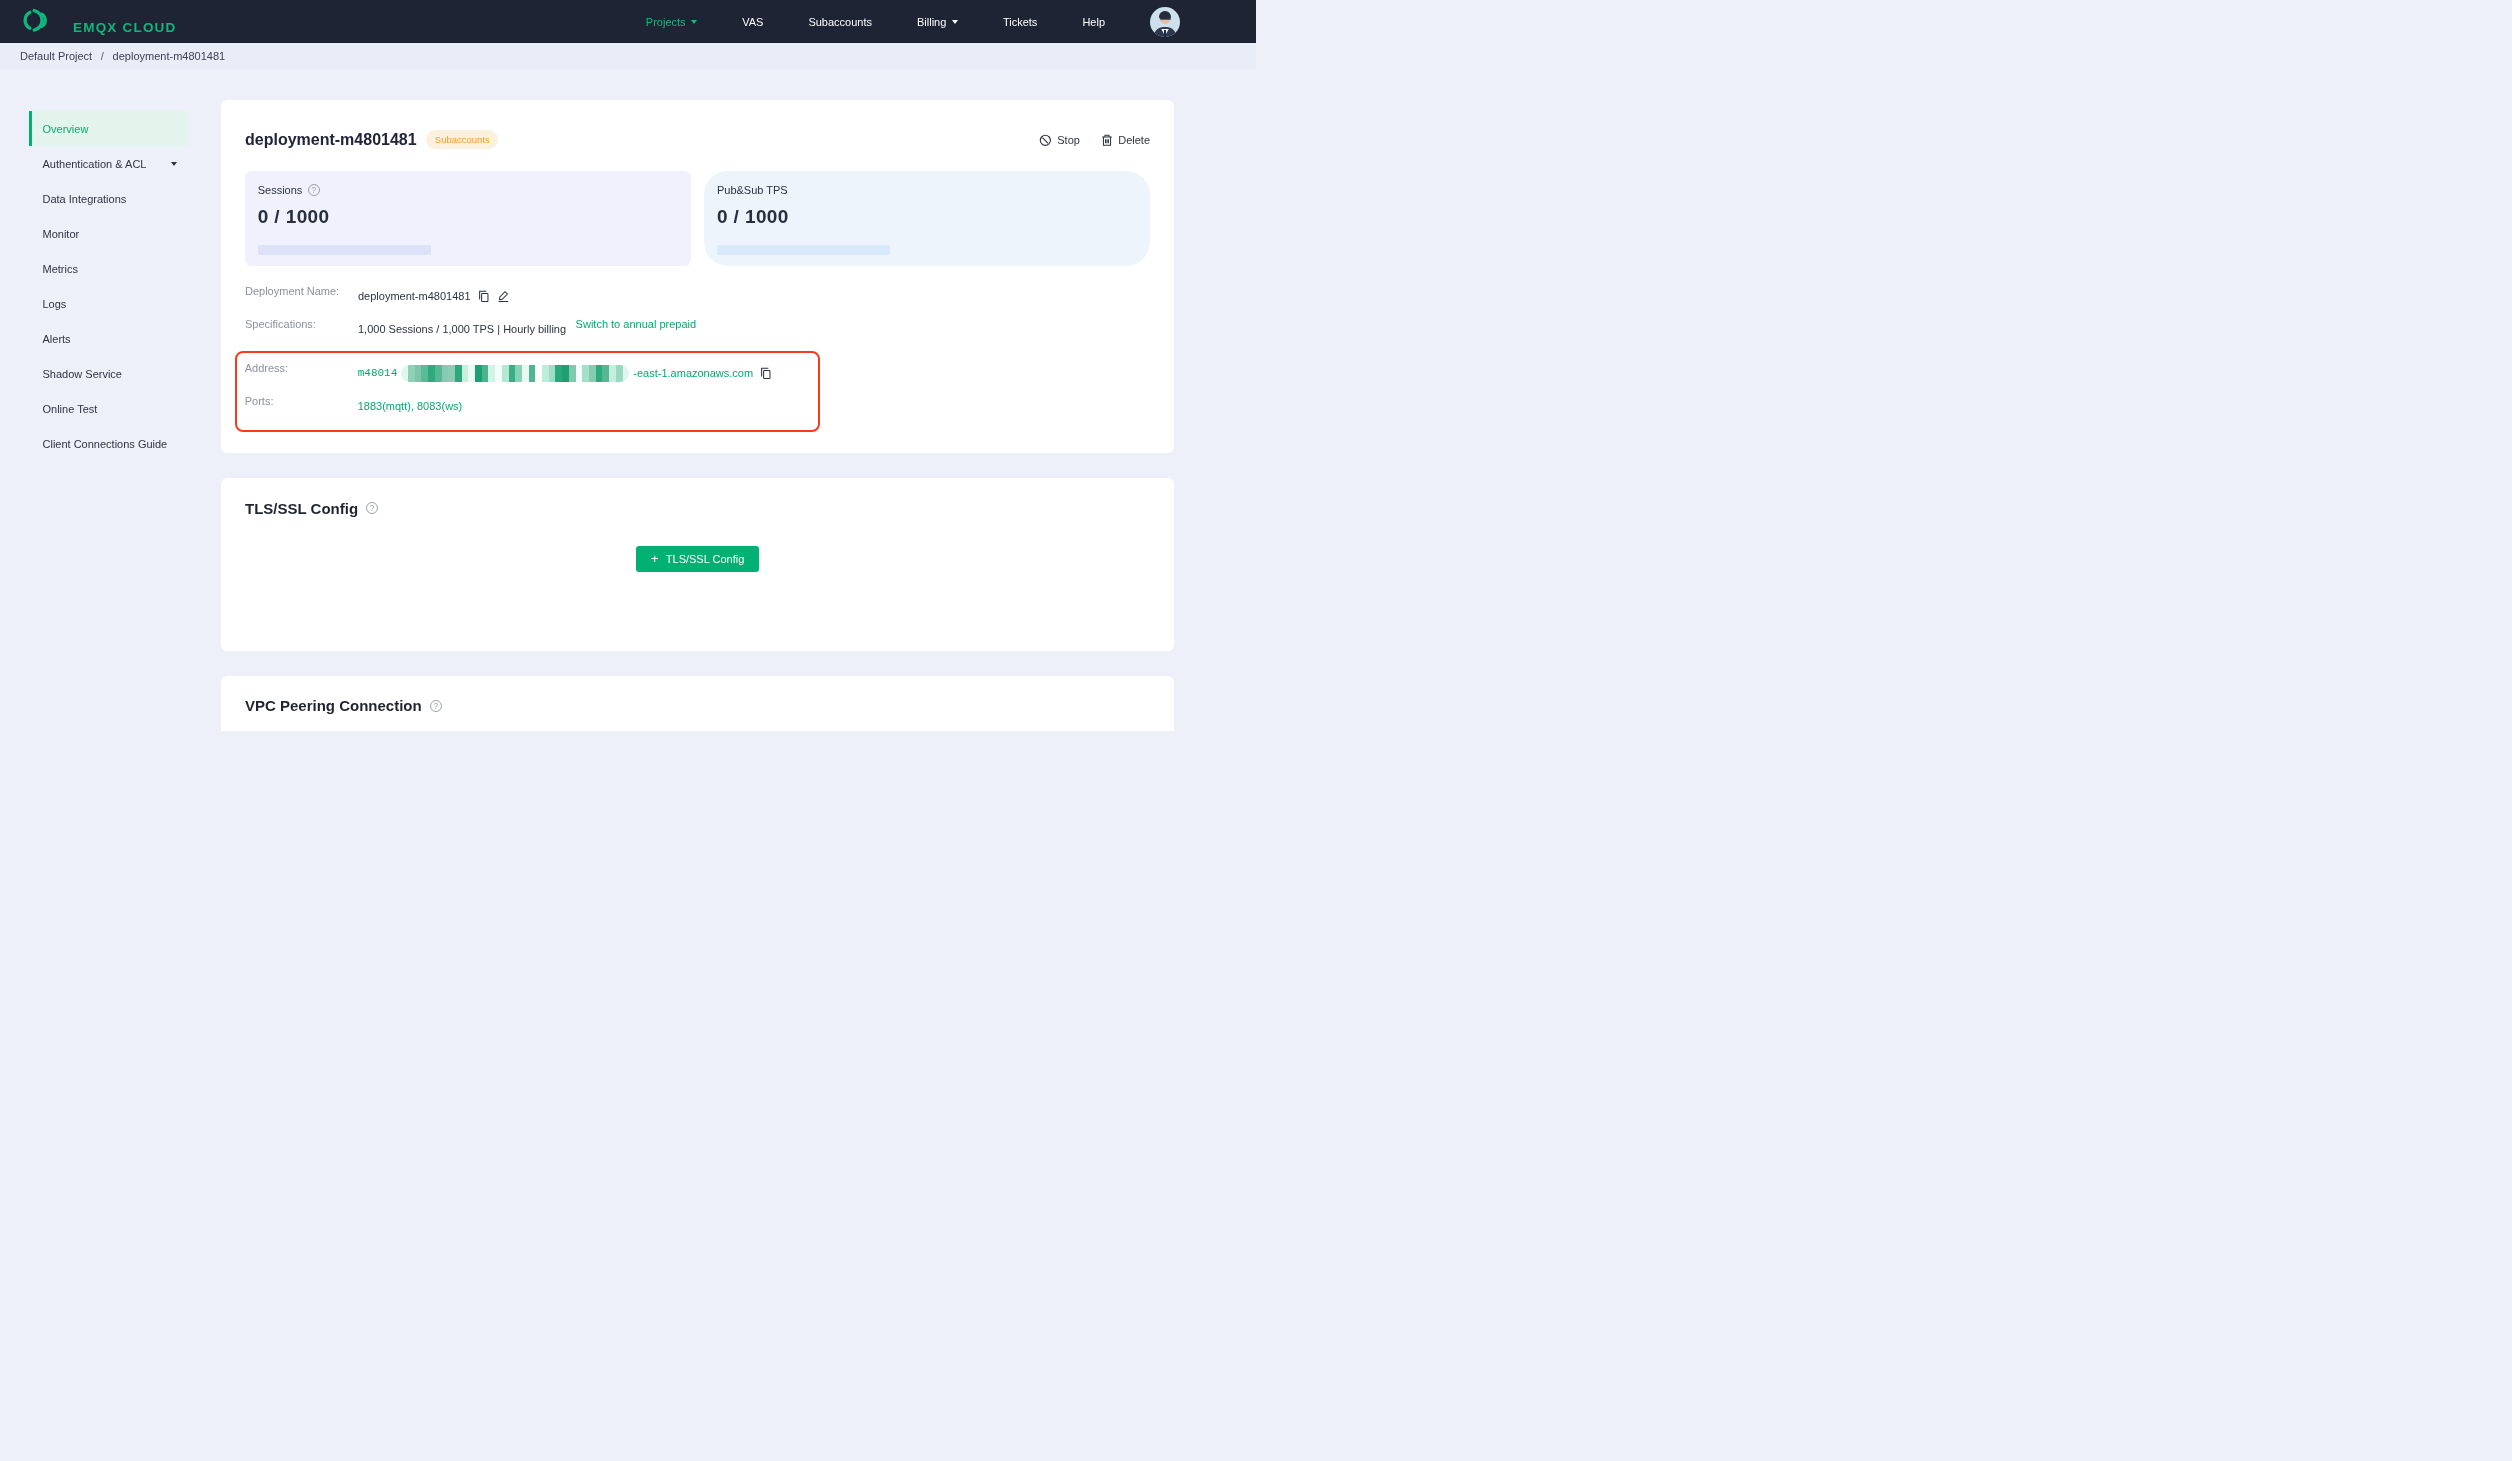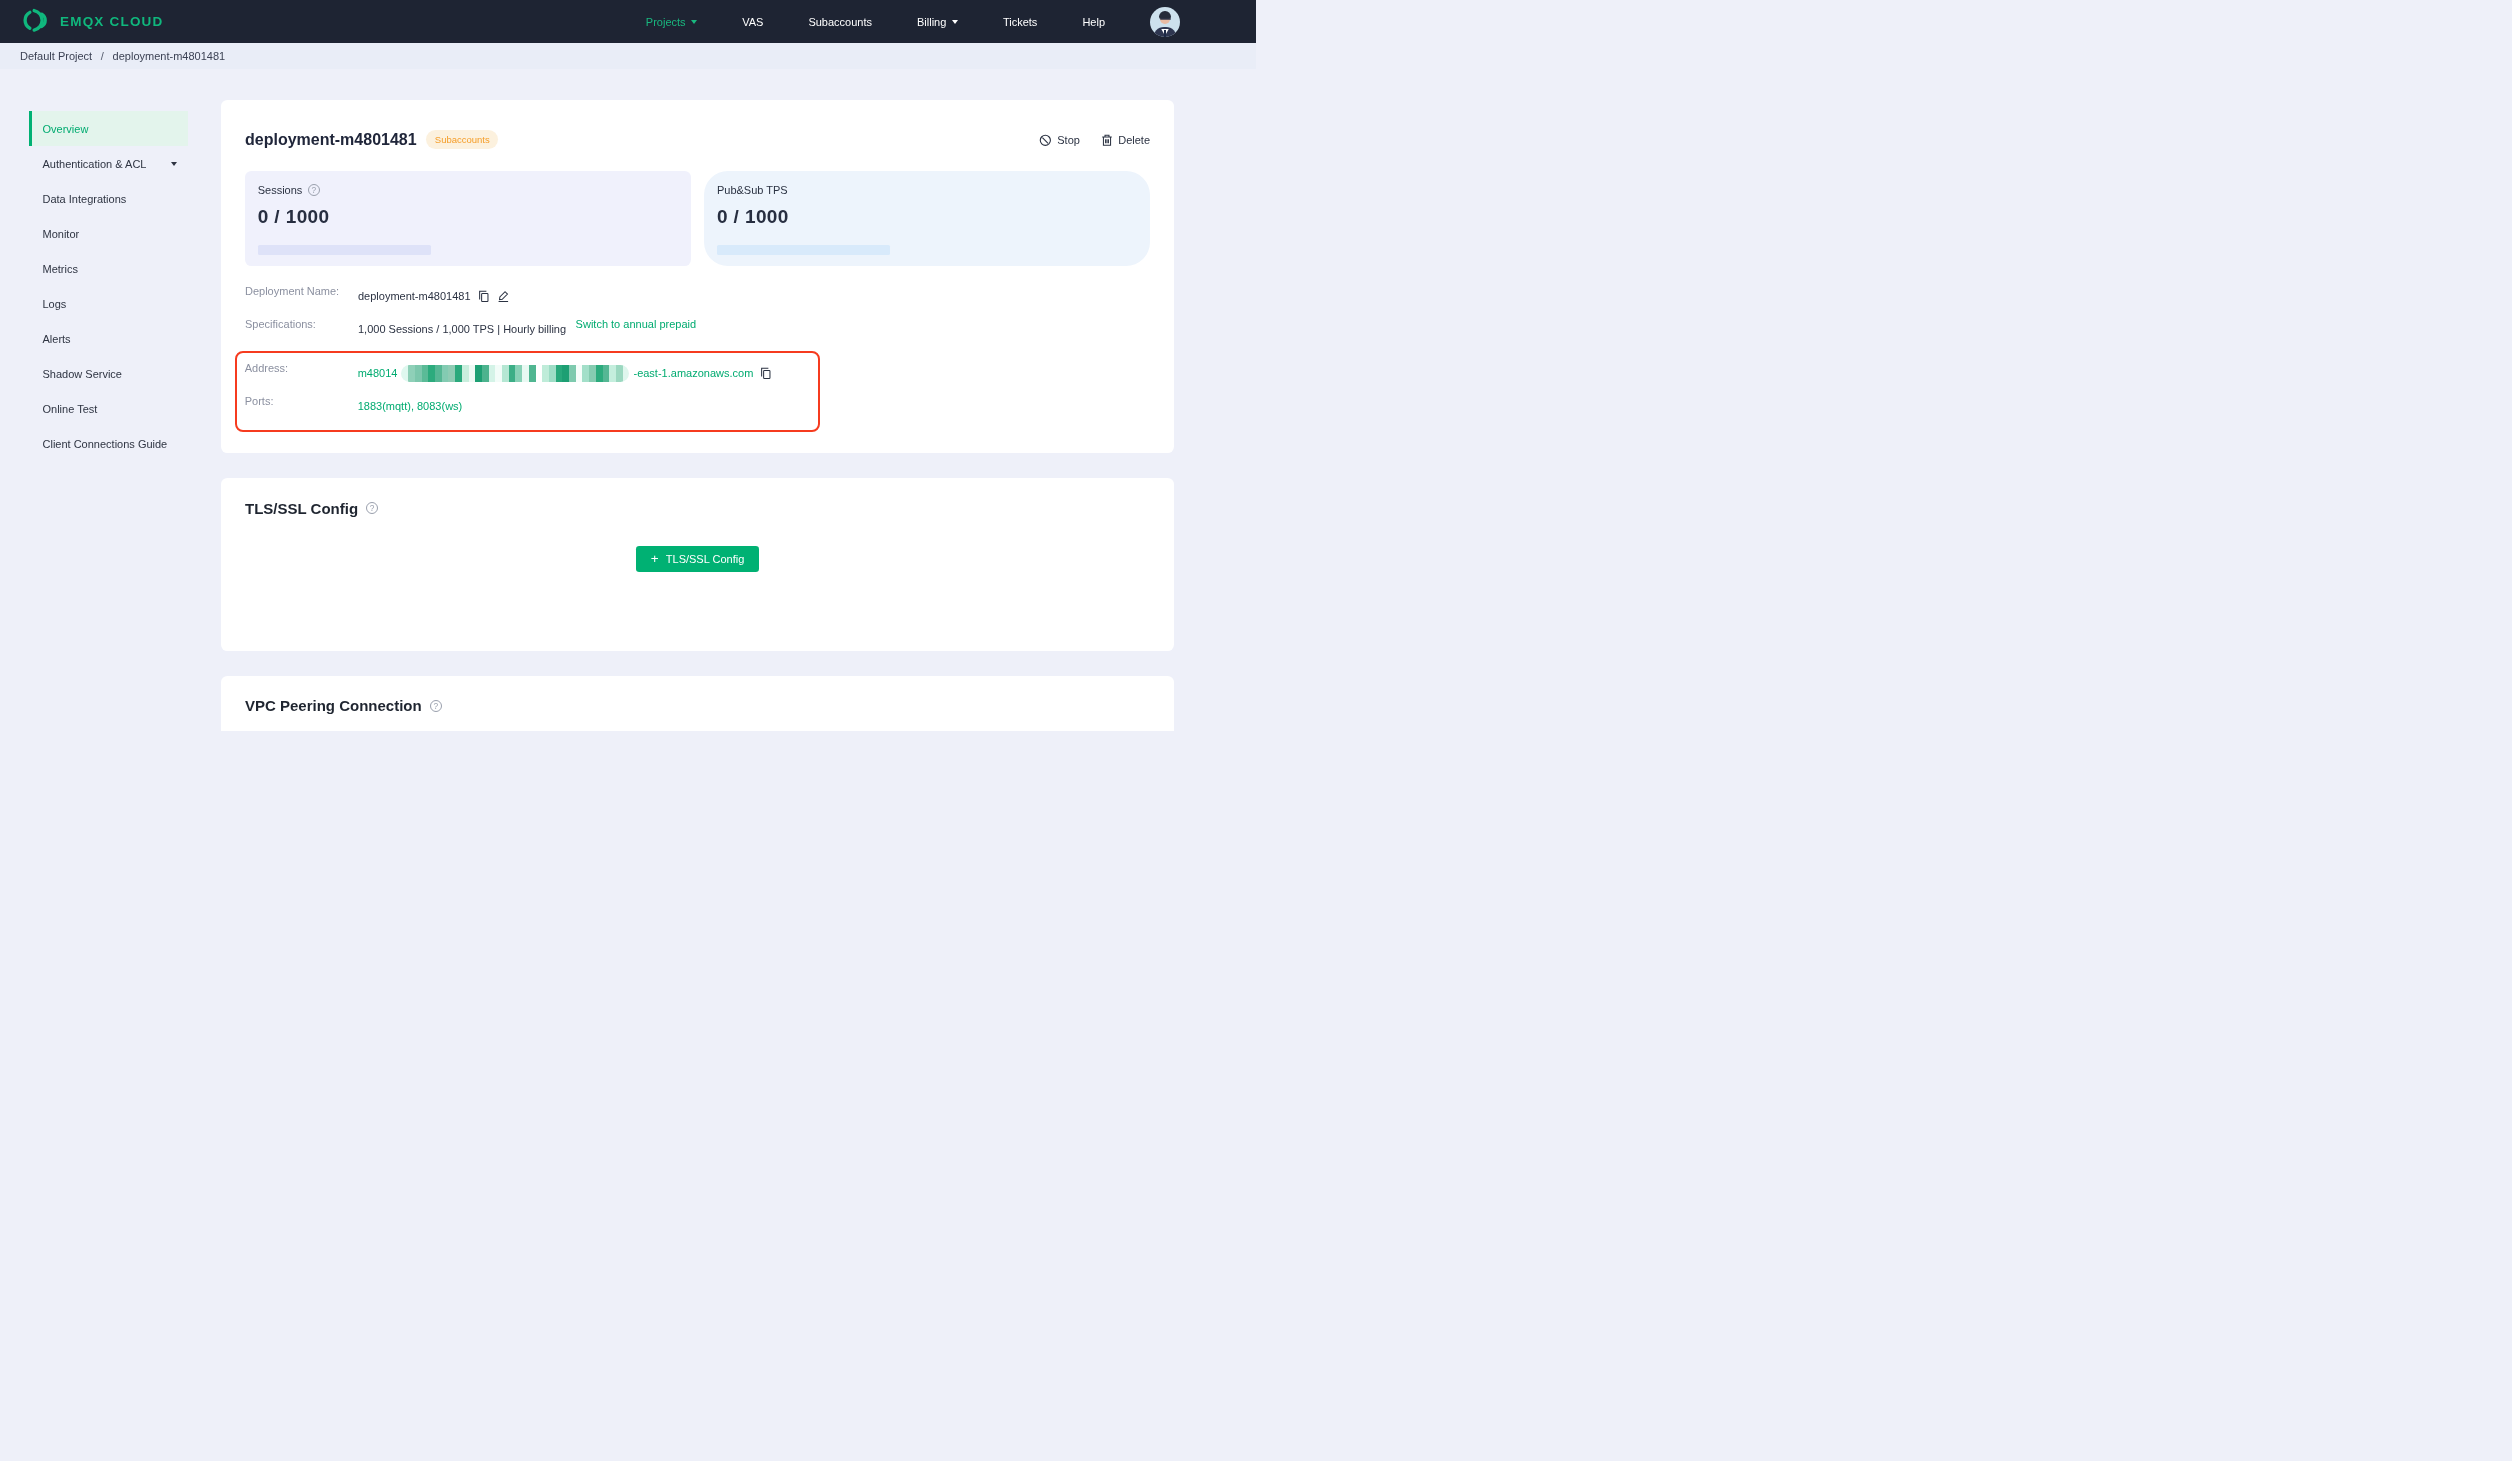--- a/index.html
+++ b/index.html
@@ -9,21 +9,21 @@
     background:#eef0f9;
     font-family:"Liberation Sans", sans-serif;
     color:#2b3242;
   }
   
   .topnav {
     height:43px; background:#1e2433;
     display:flex; align-items:center;
     padding:0 76px 0 20px;
   }
-  .brand { display:flex; align-items:center; gap:8px; cursor:pointer; }
+  .brand { display:flex; align-items:flex-end; gap:21px; cursor:pointer; }
   .brand-name { color:#10b77d; font-size:13.5px; font-weight:bold; letter-spacing:1.2px; }
   .navlinks { margin-left:auto; display:flex; align-items:center; gap:45px; }
   .navlink { color:#ffffff; font-size:11px; display:flex; align-items:center; gap:5.6px; cursor:pointer; white-space:nowrap; }
   .navlink.green { color:#19b87f; }
   .caret { width:0; height:0; border-left:3.6px solid transparent; border-right:3.6px solid transparent; border-top:4.4px solid currentColor; display:inline-block; }
   
   .avatar { width:30px; height:30px; border-radius:50%; background:#cde1ed; position:relative; overflow:hidden; cursor:pointer; flex:none; }
   .av-hair { position:absolute; top:4px; left:8.7px; width:12.7px; height:8px; background:#262b3a; border-radius:6.4px 6.4px 2.4px 2.4px; }
   .av-head { position:absolute; top:6.4px; left:10px; width:10.3px; height:11px; background:#e9bba2; border-radius:4.8px; }
   .av-glasses { position:absolute; top:11px; left:9.5px; width:11px; height:2.4px; background:#30364a; border-radius:1.6px; opacity:.75; }
@@ -249,21 +249,21 @@
           <span class="dvalue">
             <span>1,000 Sessions / 1,000 TPS | Hourly billing</span>
           </span>
           <span class="green-link">Switch to annual prepaid</span>
         </div>
 
         <div class="red-box">
           <div class="drow">
             <span class="dlabel">Address:</span>
             <span class="dvalue">
-              <span class="green-text" style="margin-right:-3.2px;">m48014</span>
+              <span class="green-text" style="margin-right:-3.2px;font-family:Liberation Mono, monospace;">m48014</span>
               <span class="redaction">
                   <span style="background: rgb(223, 248, 239);"></span>
                   <span style="background: rgb(143, 208, 184);"></span>
                   <span style="background: rgb(124, 199, 172);"></span>
                   <span style="background: rgb(91, 187, 151);"></span>
                   <span style="background: rgb(44, 171, 125);"></span>
                   <span style="background: rgb(85, 183, 148);"></span>
                   <span style="background: rgb(131, 203, 178);"></span>
                   <span style="background: rgb(143, 204, 180);"></span>
                   <span style="background: rgb(42, 169, 124);"></span>

